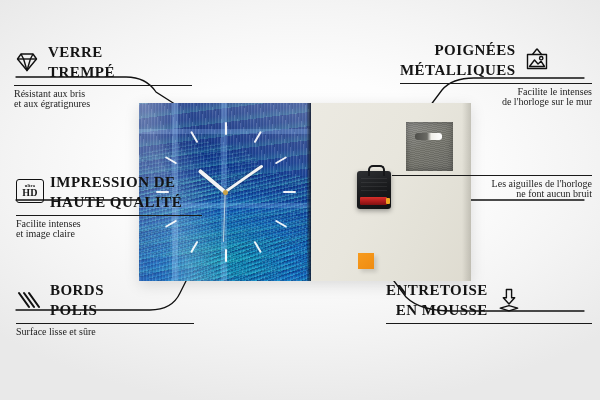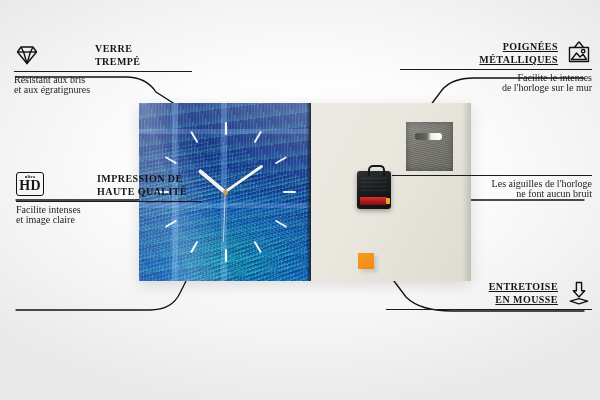--- a/index.html
+++ b/index.html
@@ -223,29 +223,28 @@
   
   .feature {
     position: absolute;
     color: #141414;
   }
   .feat-head {
     display: flex;
     align-items: center;
     gap: 8px;
   }
-  .feat-head.right { flex-direction: row; justify-content: flex-end; text-decoration: underline; }
+  .feat-head.right { flex-direction: row; justify-content: flex-start; }
   .feat-title {
-    font-size: 10px;
+    font-size: 15px;
     font-weight: bold;
     letter-spacing: 0.45px;
-    line-height: 13px;
+    line-height: 20px;
     text-transform: uppercase;
     white-space: pre-line;
-    margin-left: 47px;
   }
   .feature.left .feat-title  { text-align: left; }
   .feature.right .feat-title { text-align: right; }
   .rule {
     height: 1px;
     background: #1a1a1a;
     margin: 3px 0 3px 0;
   }
   .feat-sub {
     font-size: 10px;
@@ -265,21 +264,21 @@
     width: 26px; height: 22px;
     border: 1.6px solid #111;
     border-radius: 3px;
     display: flex;
     flex-direction: column;
     align-items: center;
     justify-content: center;
     line-height: 1;
   }
   .hd-ultra { font-size: 4.6px; font-weight: bold; letter-spacing: 0.2px; }
-  .hd-hd { font-size: 14px; font-weight: bold; letter-spacing: 0.2px; }
+  .hd-hd { font-size: 10px; font-weight: bold; letter-spacing: 0.2px; }
 
   
   #f-verre   { left: 14px;  top: 42px;  width: 178px; }
   #f-hd      { left: 16px;  top: 172px; width: 186px; }
   #f-bords   { left: 16px;  top: 280px; width: 178px; }
   #f-poignees{ right: 8px;  top: 40px;  width: 192px; }
   #f-mecan   { right: 8px;  top: 172px; width: 200px; }
   #f-entret  { right: 8px;  top: 280px; width: 206px; }
 </style>
 </head>
@@ -387,20 +386,37 @@
         </span>
       </span>
       <span class="feat-title">IMPRESSION DE
 HAUTE QUALITÉ</span>
     </div>
     <div class="rule"></div>
     <div class="feat-sub">Facilite intenses
 et image claire</div>
   </div>
 
+  <div class="feature left" id="f-bords">
+    <div class="feat-head">
+      <span class="icon">
+        <svg viewBox="0 0 26 26">
+            <g stroke="#111" stroke-width="2.1" stroke-linecap="round">
+          <path d="M3 6 L13 20"></path>
+              <path d="M8 6 L18 20"></path>
+              <path d="M13 6 L23 20"></path>
+        </g>
+          </svg>
+      </span>
+      <span class="feat-title">BORDS
+POLIS</span>
+    </div>
+    <div class="rule"></div>
+    <div class="feat-sub">Surface lisse et sûre</div>
+  </div>
 
   <div class="feature right" id="f-poignees">
     <div class="feat-head right">
       <span class="feat-title">POIGNÉES
 MÉTALLIQUES</span>
       <span class="icon">
         <svg viewBox="0 0 26 26">
             <g fill="none" stroke="#111" stroke-width="1.4" stroke-linejoin="round">
           <rect x="3.5" y="7.5" width="19" height="14"></rect>
           <path d="M13 1.8 L8.5 7.5 M13 1.8 L17.5 7.5"></path>

